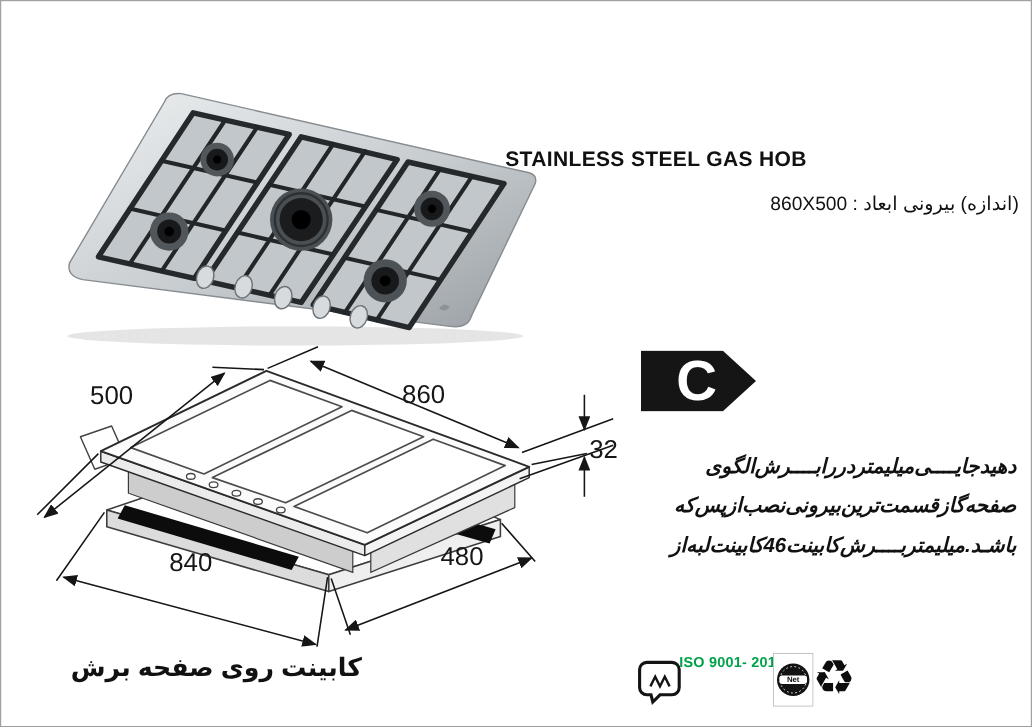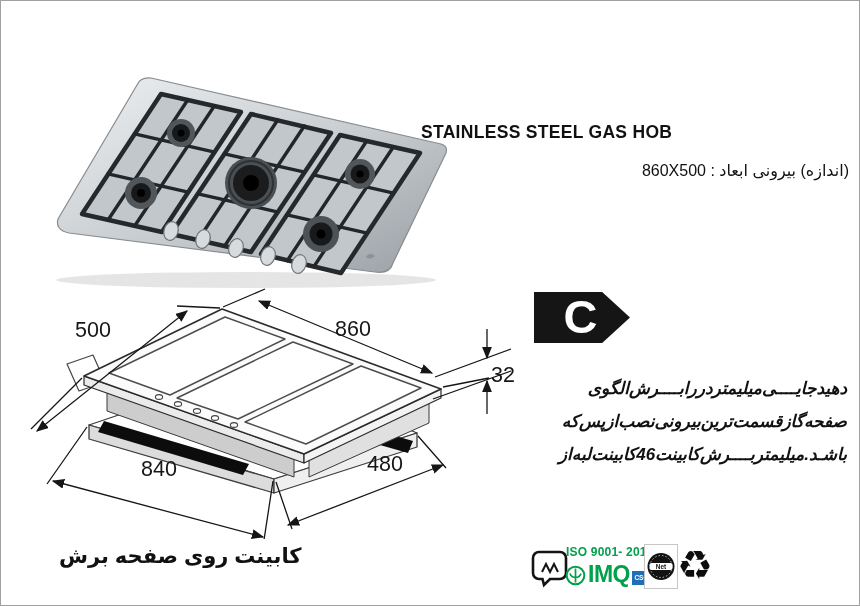--- a/index.html
+++ b/index.html
@@ -231,28 +231,20 @@
   </svg>
 
   <div class="abs caption"><span dir="auto">برش</span> <span dir="auto">صفحه</span> <span dir="auto">روی</span> <span dir="auto">کابینت</span></div>
 
   <svg class="abs" style="left:530px;top:547px" width="40" height="42" viewBox="0 0 40 42">
     <path d="M8,4 h21 a6,6 0 0 1 6,6 v15 a6,6 0 0 1 -6,6 h-10 l-6,6 -1.5,-6 h-3.5 a6,6 0 0 1 -6,-6 v-15 a6,6 0 0 1 6,-6 z" fill="none" stroke="#141414" stroke-width="2.6"></path>
     <path d="M11,24 l4,-8 4,8 4,-8 4,8" fill="none" stroke="#141414" stroke-width="2"></path>
   </svg>
 
   <div class="abs iso-text">ISO 9001- 2015</div>
-  <div class="abs imq-row">
-    <svg width="21" height="22" viewBox="0 0 21 22">
-      <circle cx="10.5" cy="11.5" r="8.8" fill="none" stroke="#00a14b" stroke-width="2"></circle>
-      <path d="M10.5,4.5 v14 M5,9.5 a5.8,5.8 0 0 0 11,0" fill="none" stroke="#00a14b" stroke-width="1.7"></path>
-    </svg>
-    <span class="imq-word">IMQ</span>
-    <span class="csq-box">CSQ</span>
-  </div>
 
   <svg class="abs" style="left:643px;top:543px" width="34" height="45" viewBox="0 0 34 45">
     <rect x="0.5" y="0.5" width="33" height="44" fill="#ffffff" stroke="#c6c6c6"></rect>
     <circle cx="17" cy="22.5" r="13.5" fill="#131313"></circle>
     <circle cx="17" cy="22.5" r="11" fill="none" stroke="#ffffff" stroke-width="0.7" stroke-dasharray="1.5 2"></circle>
     <rect x="5.5" y="19" width="23" height="7" rx="2" fill="#ffffff"></rect>
     <text x="17" y="24.6" text-anchor="middle" font-size="6.5" font-weight="bold" fill="#131313">Net</text>
   </svg>
 
   <div class="abs recycle">♻</div>

